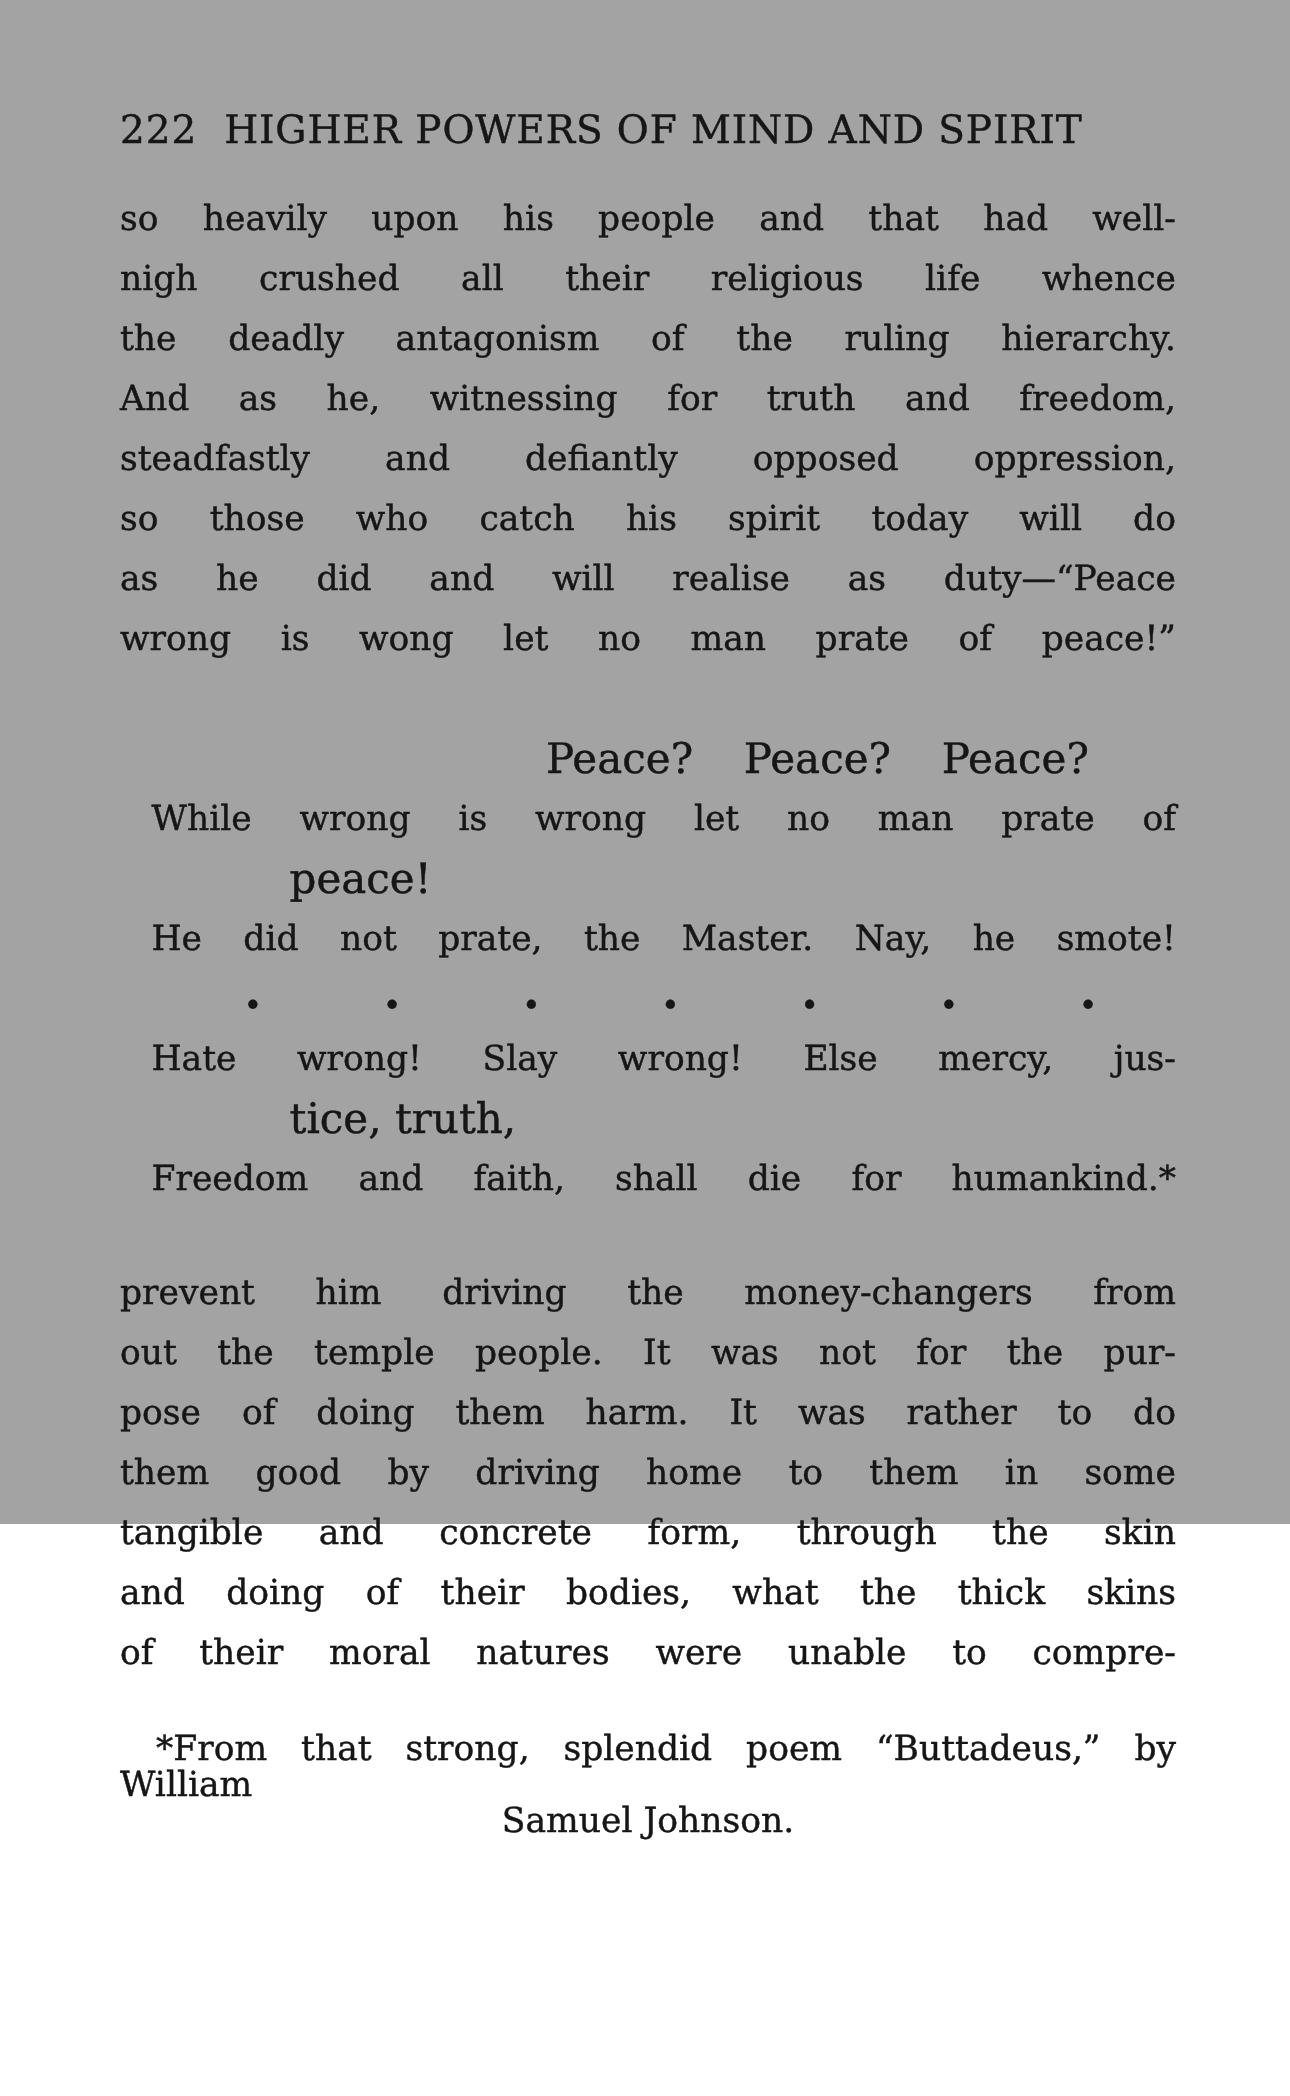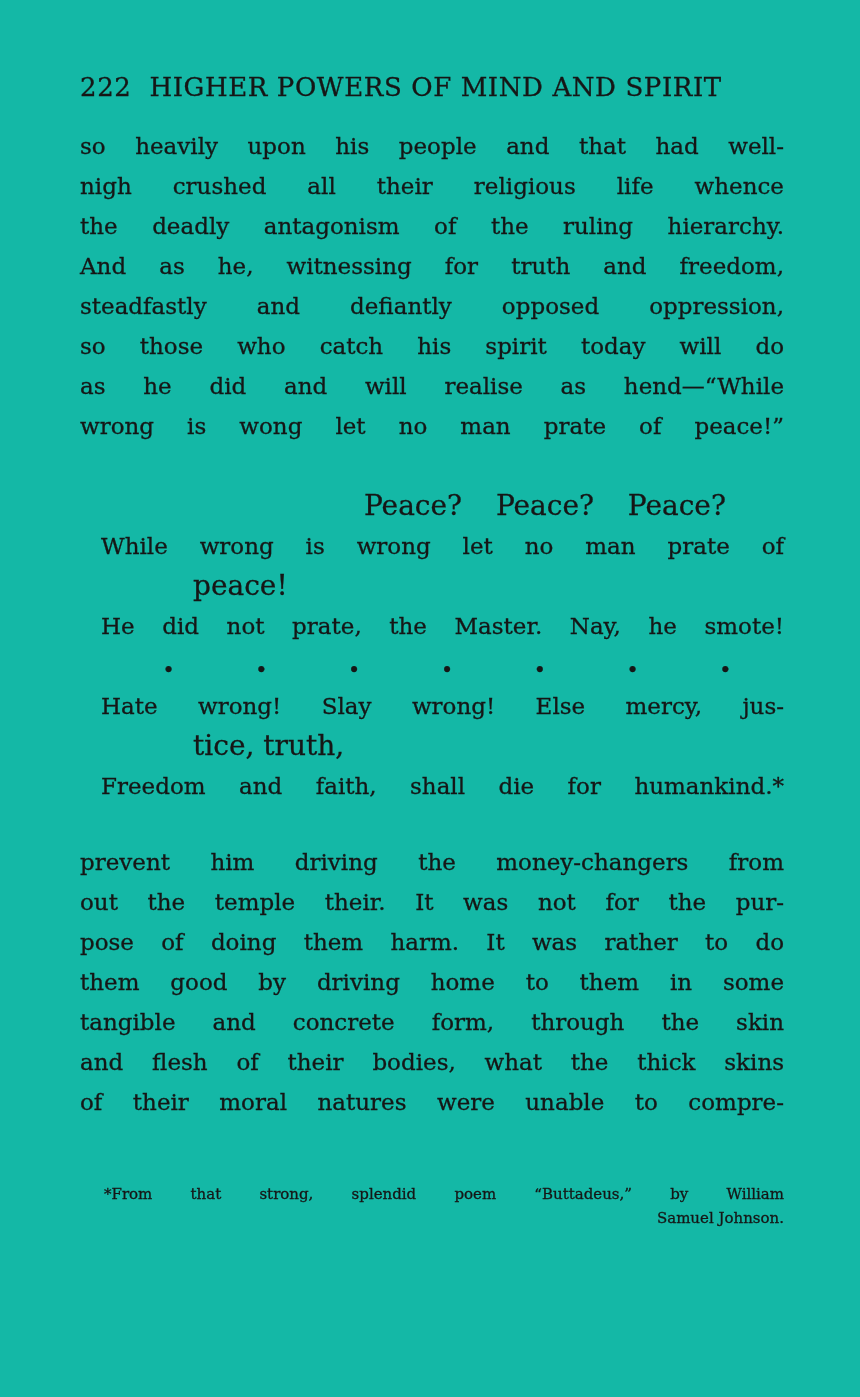--- a/index.html
+++ b/index.html
@@ -6,22 +6,22 @@
     margin: 0;
     padding: 0;
     width: 860px;
     height: 1397px;
     overflow: hidden;
     background: #ffffff;
   }
   .page {
     position: relative;
     width: 860px;
-    height: 1397px;
-    background: #14b8a6;
+    height: 1016px;
+    background: #a3a3a3;
     color: #161616;
     font-family: "DejaVu Serif", "Liberation Serif", serif;
     -webkit-text-stroke: 0.3px #161616;
   }
   .content {
     width: 704px;
     margin-left: 80px;
   }
   .running-head {
     padding-top: 72px;
@@ -67,51 +67,51 @@
     justify-content: space-between;
     align-items: flex-start;
   }
   .dot-glyph {
     font-size: 32px;
     line-height: 30px;
     font-weight: bold;
   }
   .para2 { margin-top: 36px; }
   .footnote {
-    margin-top: 60px;
-    font-size: 15px;
+    margin-top: 32px;
+    font-size: 23px;
     line-height: 24px;
   }
   .fn-line-1 {
     text-indent: 24px;
     text-align: justify;
     text-align-last: justify;
     text-justify: inter-word;
   }
-  .fn-line-2 { text-align: right; }
+  .fn-line-2 { text-align: center; }
 </style>
 </head>
 <body>
 
 <div class="page">
   <div class="content">
 
     <div class="running-head">
       <span>222</span>
       <span>HIGHER POWERS OF MIND AND SPIRIT</span>
     </div>
 
     <div>
       <div class="bodyline just">so heavily upon his people and that had well-</div>
       <div class="bodyline just">nigh crushed all their religious life whence</div>
       <div class="bodyline just">the deadly antagonism of the ruling hierarchy.</div>
       <div class="bodyline just">And as he, witnessing for truth and freedom,</div>
       <div class="bodyline just">steadfastly and defiantly opposed oppression,</div>
       <div class="bodyline just">so those who catch his spirit today will do</div>
-      <div class="bodyline just">as he did and will realise as hend—“While</div>
+      <div class="bodyline just">as he did and will realise as duty—“Peace</div>
       <div class="bodyline just">wrong is wong let no man prate of peace!”</div>
     </div>
 
     <div class="poem">
       <div class="leftline refrain">Peace?  Peace?  Peace?</div>
       <div class="bodyline just">While wrong is wrong let no man prate of</div>
       <div class="leftline runover">peace!</div>
       <div class="bodyline just">He did not prate, the Master.  Nay, he smote!</div>
       <div class="dots-row">
         <span class="dot-glyph">.</span>
@@ -122,25 +122,25 @@
         <span class="dot-glyph">.</span>
         <span class="dot-glyph">.</span>
       </div>
       <div class="bodyline just">Hate wrong!  Slay wrong!  Else mercy, jus-</div>
       <div class="leftline runover">tice, truth,</div>
       <div class="bodyline just">Freedom and faith, shall die for humankind.*</div>
     </div>
 
     <div class="para2">
       <div class="bodyline just">prevent him driving the money-changers from</div>
-      <div class="bodyline just">out the temple their.  It was not for the pur-</div>
+      <div class="bodyline just">out the temple people.  It was not for the pur-</div>
       <div class="bodyline just">pose of doing them harm.  It was rather to do</div>
       <div class="bodyline just">them good by driving home to them in some</div>
       <div class="bodyline just">tangible and concrete form, through the skin</div>
-      <div class="bodyline just">and flesh of their bodies, what the thick skins</div>
+      <div class="bodyline just">and doing of their bodies, what the thick skins</div>
       <div class="bodyline just">of their moral natures were unable to compre-</div>
     </div>
 
     <div class="footnote">
       <div class="fn-line-1">*From that strong, splendid poem “Buttadeus,” by William</div>
       <div class="fn-line-2">Samuel Johnson.</div>
     </div>
 
   </div>
 </div>

